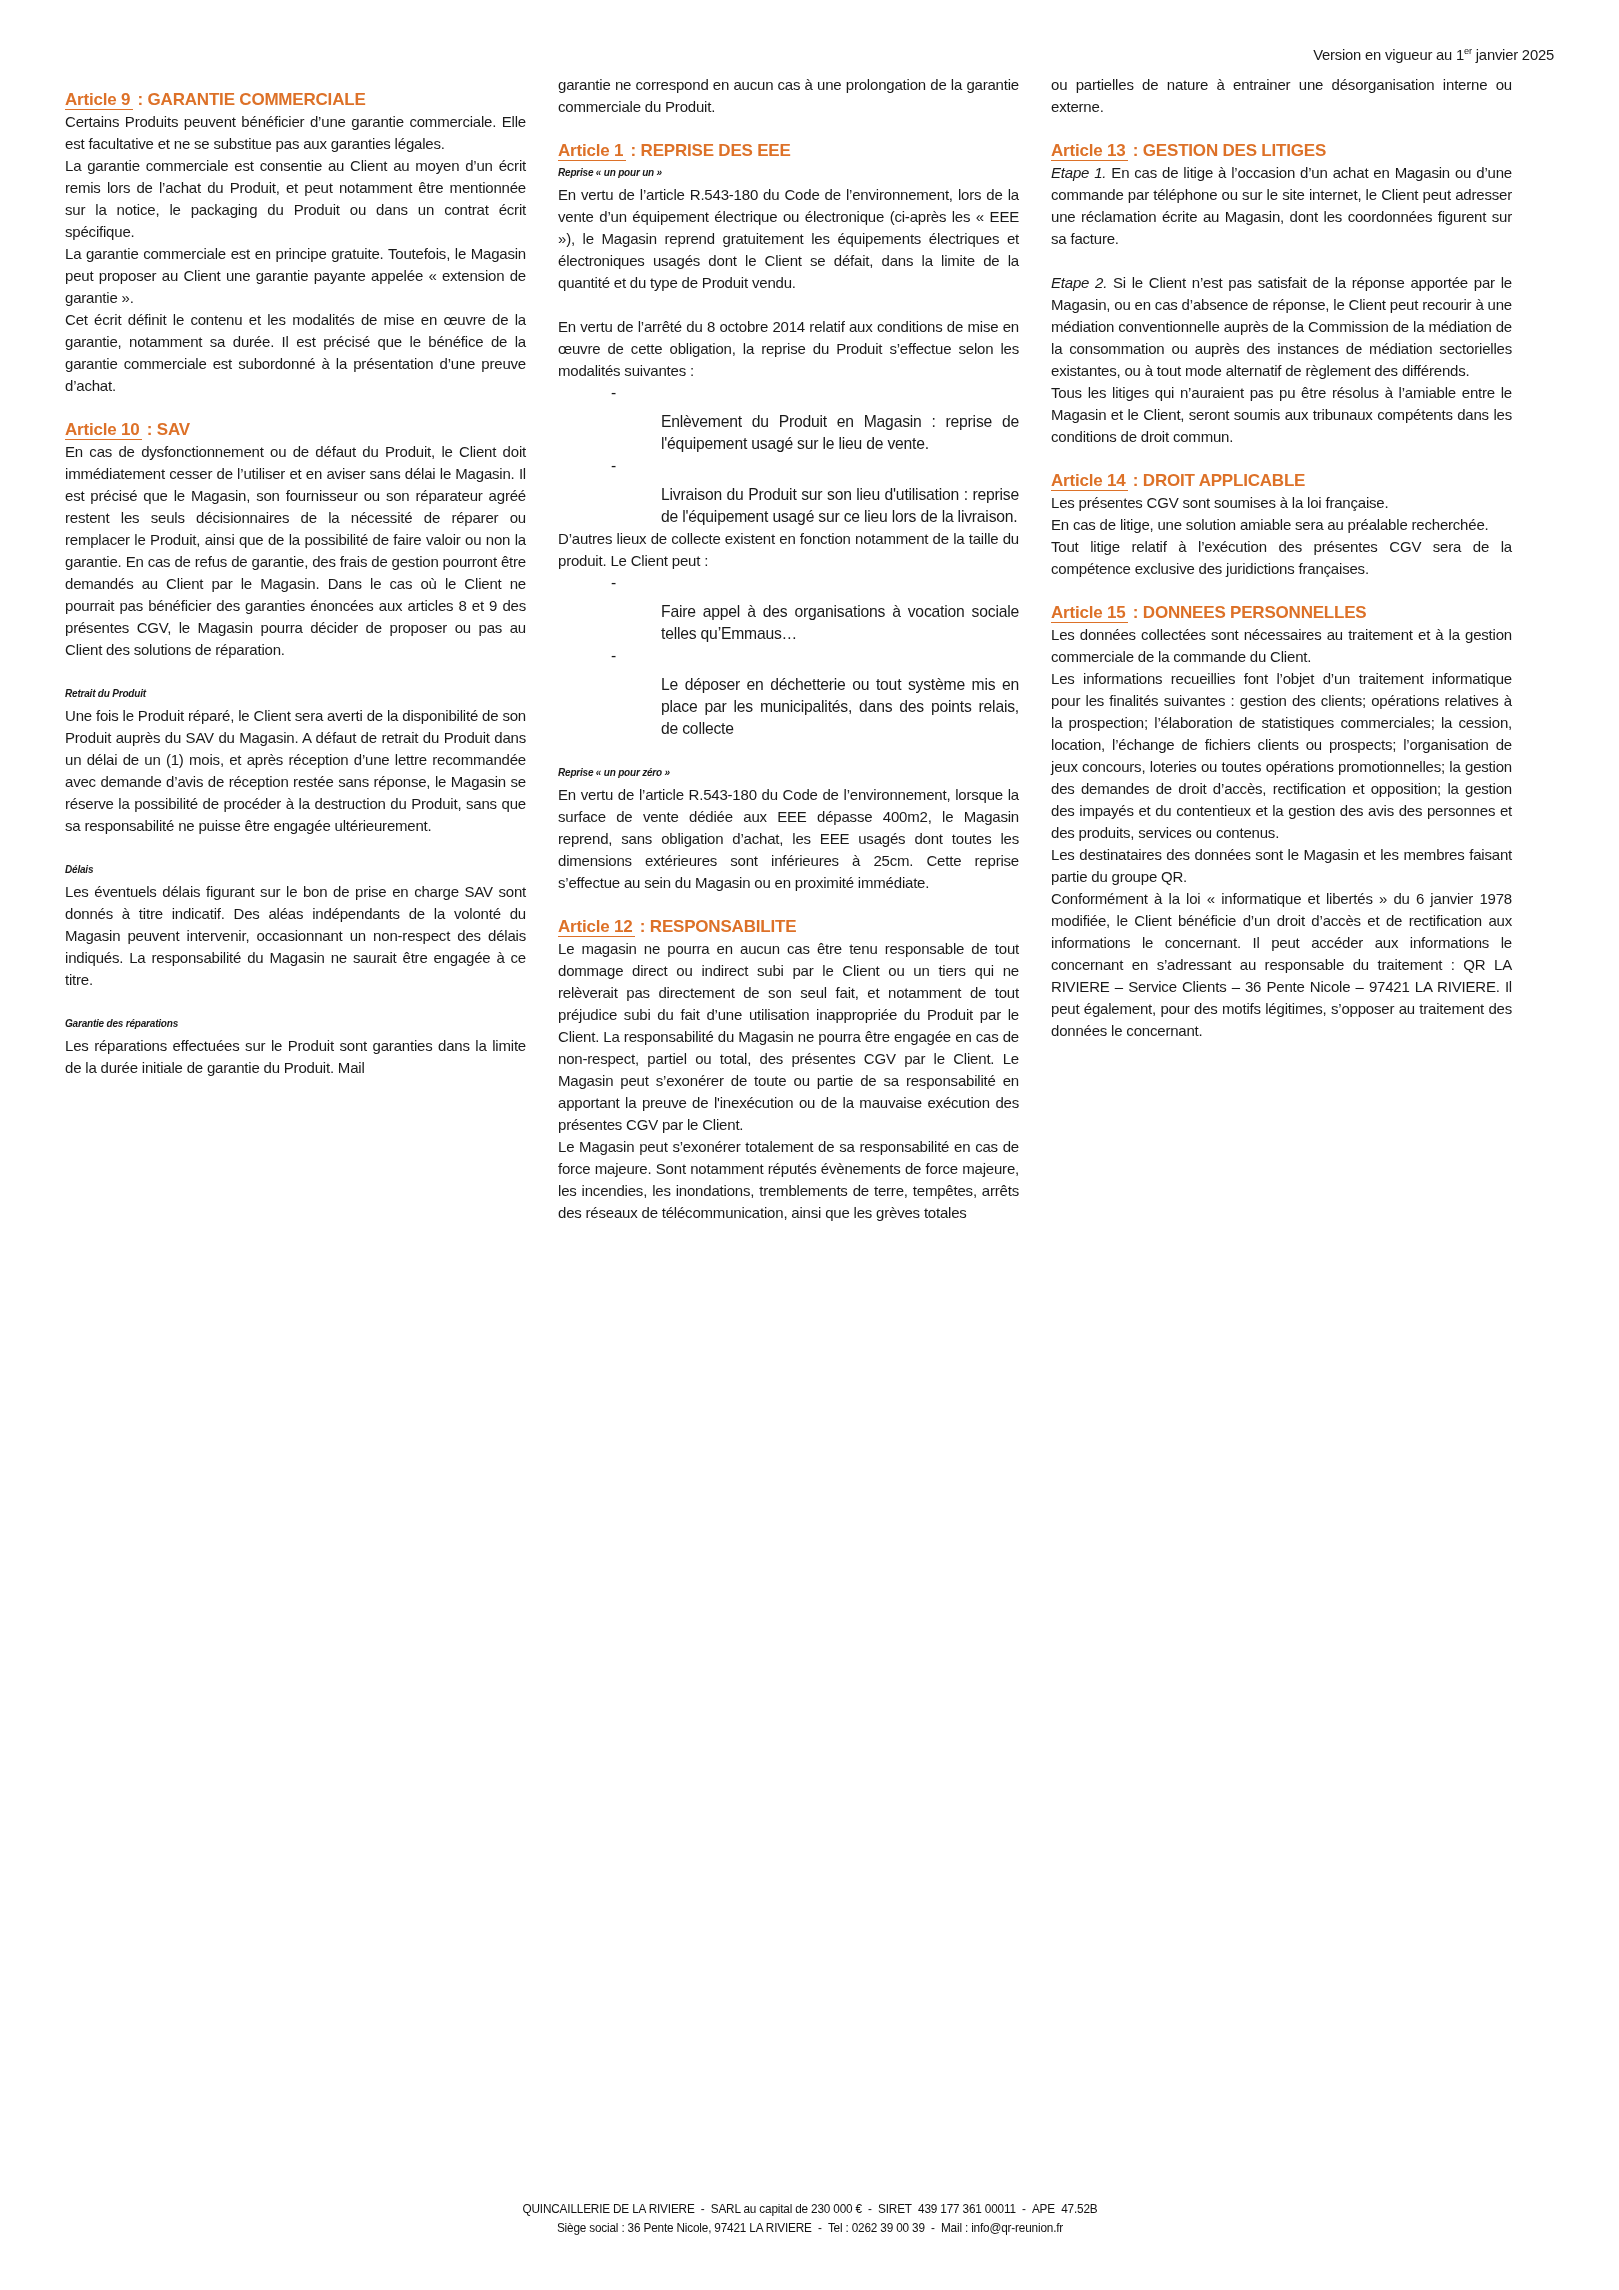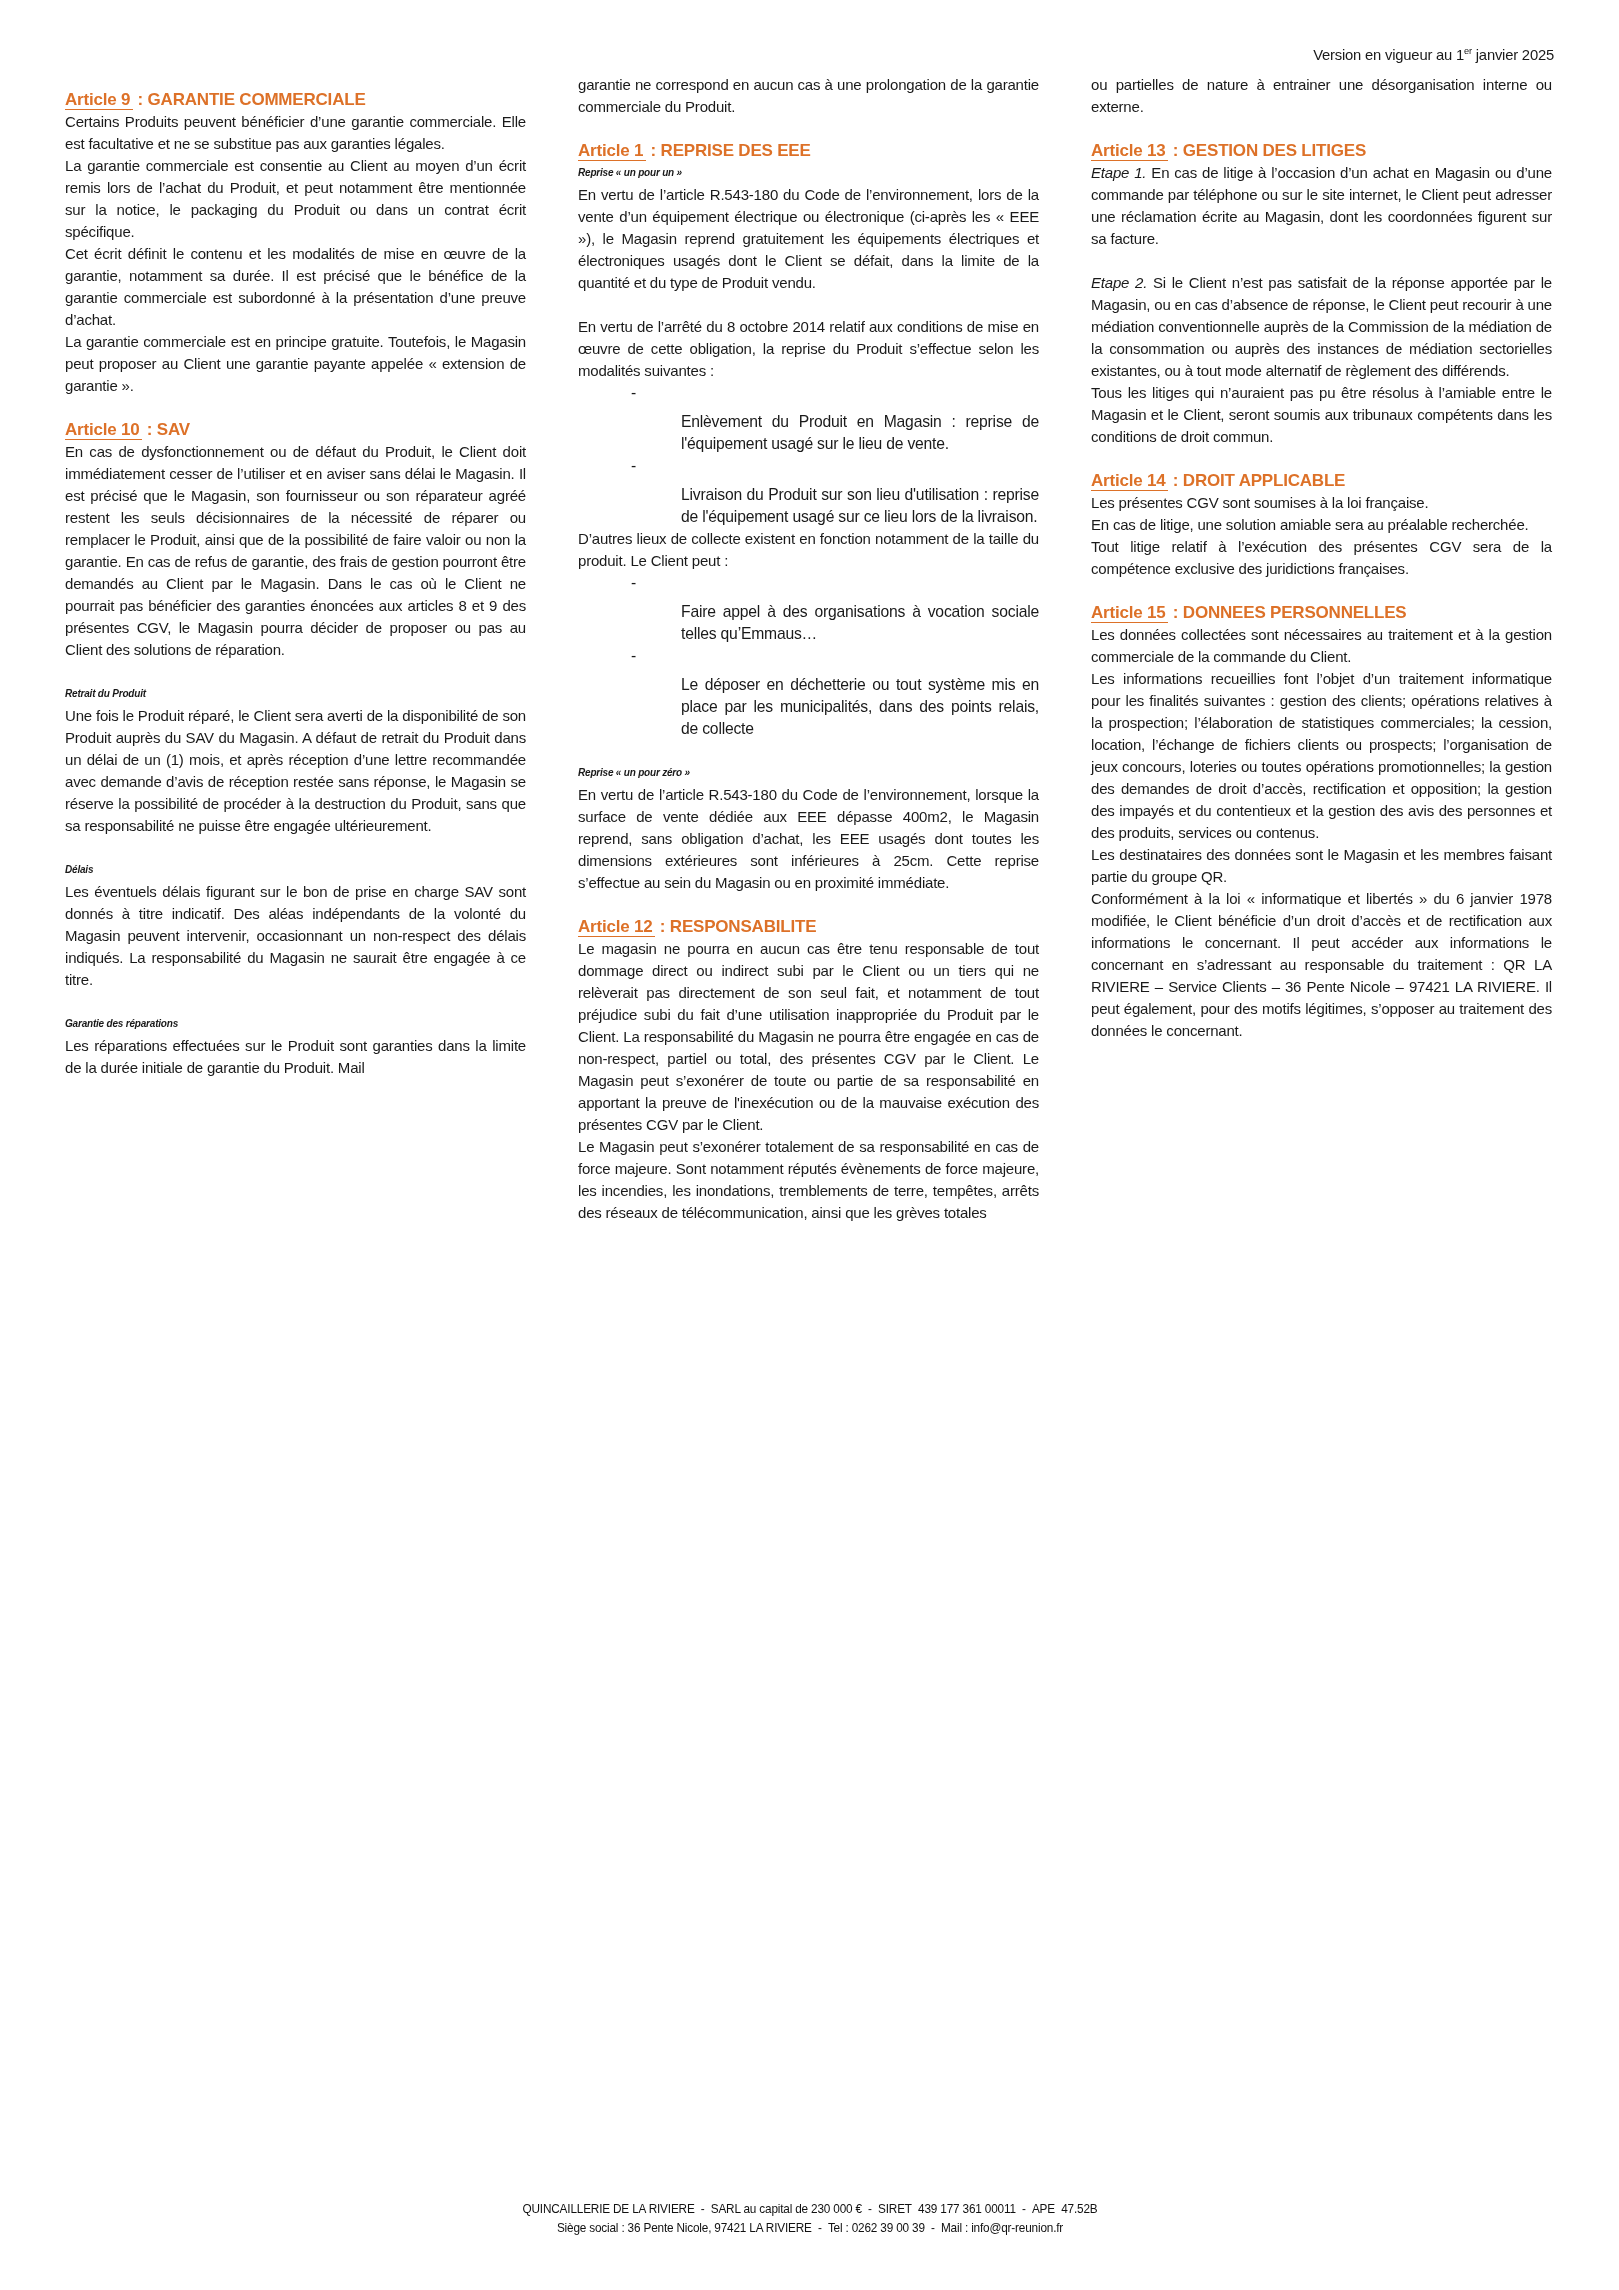--- a/index.html
+++ b/index.html
@@ -14,21 +14,21 @@
     overflow:hidden;
   }
   .page-header{
     position:absolute;top:22px;right:66px;
     font-size:14.8px;line-height:18.5px;letter-spacing:-0.2px;
     text-align:right;color:#1a1a1a;margin-top:24px;
   }
   .page-header sup{font-size:9.2px;line-height:0;}
   .columns{
     position:absolute;top:74px;left:65px;
-    display:flex;gap:52px;align-items:flex-start;
+    display:flex;gap:32px;align-items:flex-start;
   }
   .col{width:461px;flex:none;}
   .col p{margin:0;}
   .gap{height:22px;}
   .h{
     font-size:17px;line-height:22px;font-weight:bold;
     color:var(--accent,#DD7128);
     letter-spacing:-0.2px;text-align:left;
   }
   .h .art{
@@ -66,22 +66,22 @@
 <div class="page">
 
   <div class="page-header"><span>Version en vigueur au 1</span><sup>er</sup><span> janvier 2025</span></div>
 
   <div class="columns" id="columns">
       <div class="col">
         <div class="gap" style="height: 14.8px;"></div>
         <p class="h"><span class="art">Article 9</span><span> : GARANTIE COMMERCIALE</span></p>
         <p class="p">Certains Produits peuvent bénéficier d’une garantie commerciale. Elle est facultative et ne se substitue pas aux garanties légales.</p>
         <p class="p">La garantie commerciale est consentie au Client au moyen d’un écrit remis lors de l’achat du Produit, et peut notamment être mentionnée sur la notice, le packaging du Produit ou dans un contrat écrit spécifique.</p>
+        <p class="p">La garantie commerciale est en principe gratuite. Toutefois, le Magasin peut proposer au Client une garantie payante appelée « extension de garantie ».</p>
         <p class="p">Cet écrit définit le contenu et les modalités de mise en œuvre de la garantie, notamment sa durée. Il est précisé que le bénéfice de la garantie commerciale est subordonné à la présentation d’une preuve d’achat.</p>
-        <p class="p">La garantie commerciale est en principe gratuite. Toutefois, le Magasin peut proposer au Client une garantie payante appelée « extension de garantie ».</p>
         <div class="gap"></div>
         <p class="h"><span class="art">Article 10</span><span> : SAV</span></p>
         <p class="p">En cas de dysfonctionnement ou de défaut du Produit, le Client doit immédiatement cesser de l’utiliser et en aviser sans délai le Magasin. Il est précisé que le Magasin, son fournisseur ou son réparateur agréé restent les seuls décisionnaires de la nécessité de réparer ou remplacer le Produit, ainsi que de la possibilité de faire valoir ou non la garantie. En cas de refus de garantie, des frais de gestion pourront être demandés au Client par le Magasin. Dans le cas où le Client ne pourrait pas bénéficier des garanties énoncées aux articles 8 et 9 des présentes CGV, le Magasin pourra décider de proposer ou pas au Client des solutions de réparation.</p>
         <div class="gap"></div>
         <p class="sub">Retrait du Produit</p>
         <p class="p">Une fois le Produit réparé, le Client sera averti de la disponibilité de son Produit auprès du SAV du Magasin. A défaut de retrait du Produit dans un délai de un (1) mois, et après réception d’une lettre recommandée avec demande d’avis de réception restée sans réponse, le Magasin se réserve la possibilité de procéder à la destruction du Produit, sans que sa responsabilité ne puisse être engagée ultérieurement.</p>
         <div class="gap"></div>
         <p class="sub">Délais</p>
         <p class="p">Les éventuels délais figurant sur le bon de prise en charge SAV sont donnés à titre indicatif. Des aléas indépendants de la volonté du Magasin peuvent intervenir, occasionnant un non-respect des délais indiqués. La responsabilité du Magasin ne saurait être engagée à ce titre.</p>
         <div class="gap"></div>

